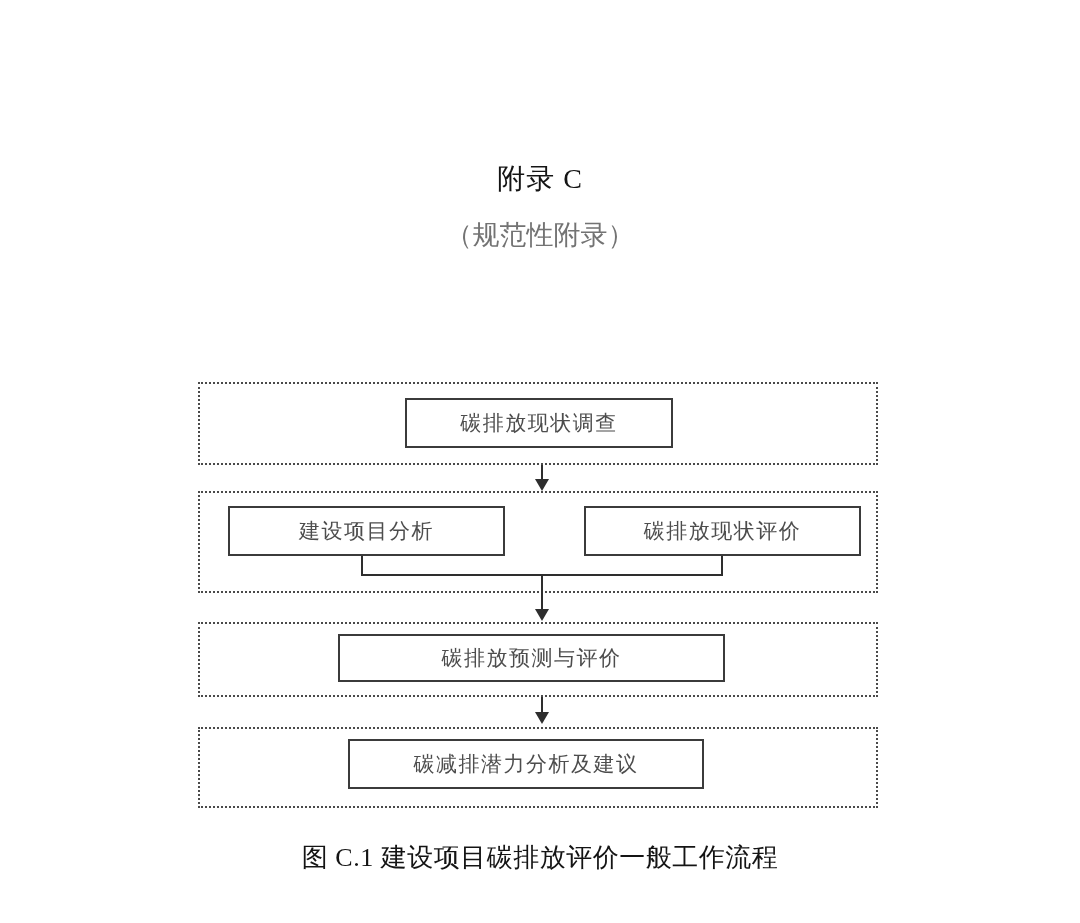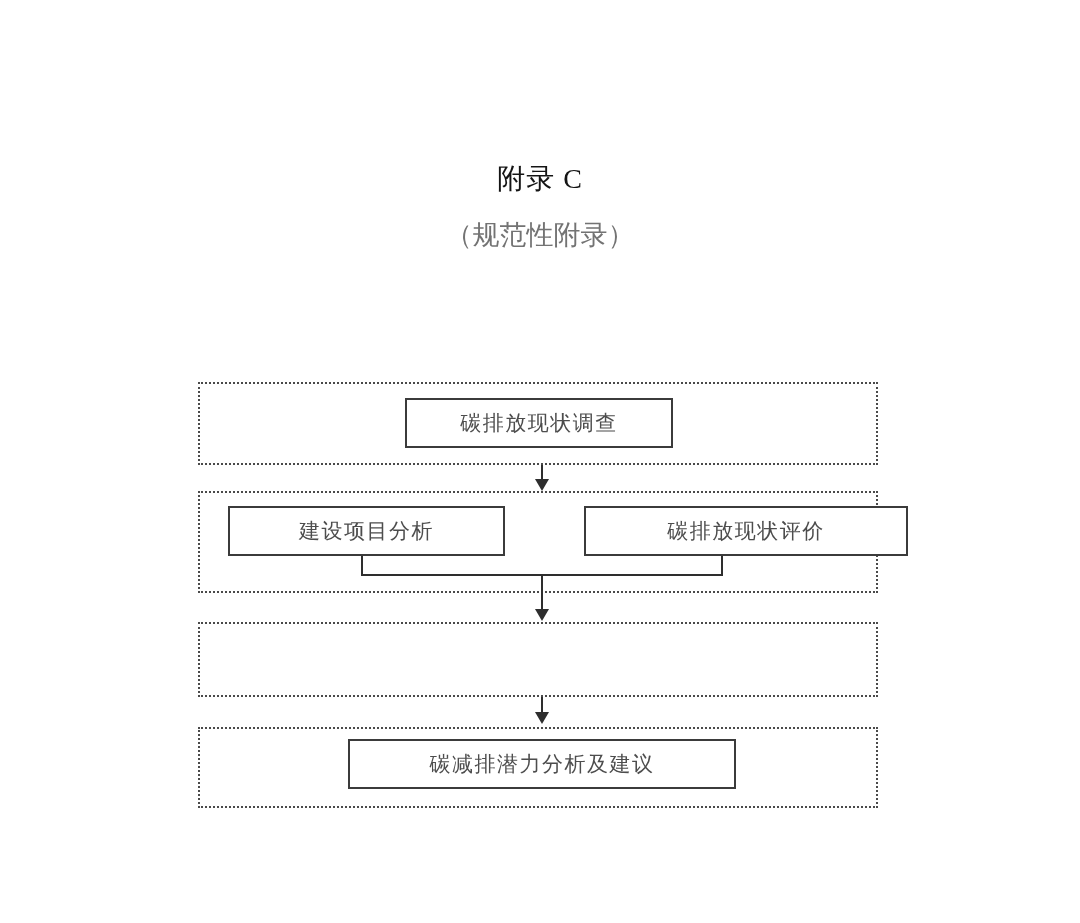--- a/index.html
+++ b/index.html
@@ -90,23 +90,23 @@
     justify-content: center;
     font-size: 21px;
     letter-spacing: 1.5px;
     color: #4d4d4d;
     white-space: nowrap;
   }
 
   
   .node-analysis   { left: 207px; top: 16px;  width: 268px; height: 50px; }
   .node-survey     { left: 30px;  top: 124px; width: 277px; height: 50px; }
-  .node-status-eval{ left: 386px; top: 124px; width: 324px; height: 50px; }
+  .node-status-eval{ left: 386px; top: 124px; width: 277px; height: 50px; }
   .node-forecast   { left: 140px; top: 252px; width: 387px; height: 48px; }
-  .node-reduction  { left: 150px; top: 357px; width: 388px; height: 50px; }
+  .node-reduction  { left: 150px; top: 357px; width: 356px; height: 50px; }
 
   
   .conn {
     position: absolute;
     background: #2e2e2e;
   }
   .vline { width: 2px; }
   .hline { height: 2px; }
 
   
@@ -182,22 +182,24 @@
     <div class="node node-status-eval">碳排放现状评价</div>
 
     <div class="conn vline stub-left"></div>
     <div class="conn vline stub-right"></div>
     <div class="conn hline merge-bar"></div>
 
     <div class="conn vline arrow2-line"></div>
     <div class="arrow2-head"></div>
 
     <div class="group group-3"></div>
+    <div class="node node-forecast">碳排放预测与评价</div>
 
     <div class="conn vline arrow3-line"></div>
     <div class="arrow3-head"></div>
 
     <div class="group group-4"></div>
     <div class="node node-reduction">碳减排潜力分析及建议</div>
   </div>
 
+  <div class="caption">图 C.1  建设项目碳排放评价一般工作流程</div>
 
 </div>
 
 </body></html>

